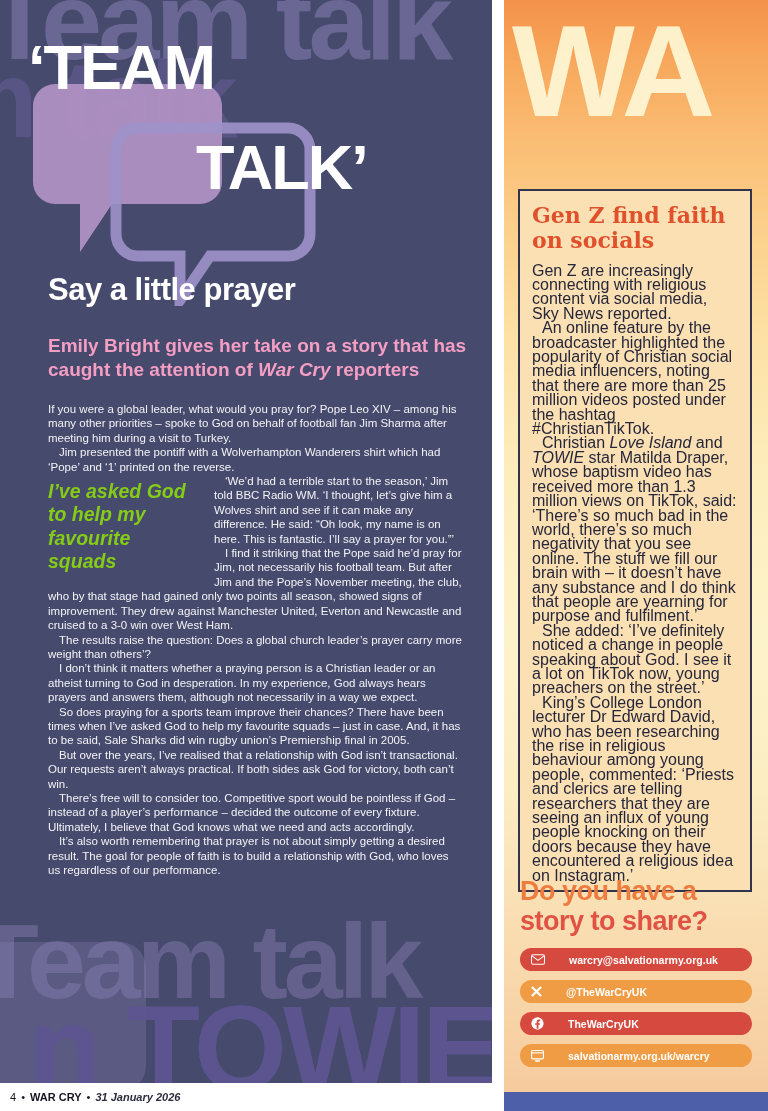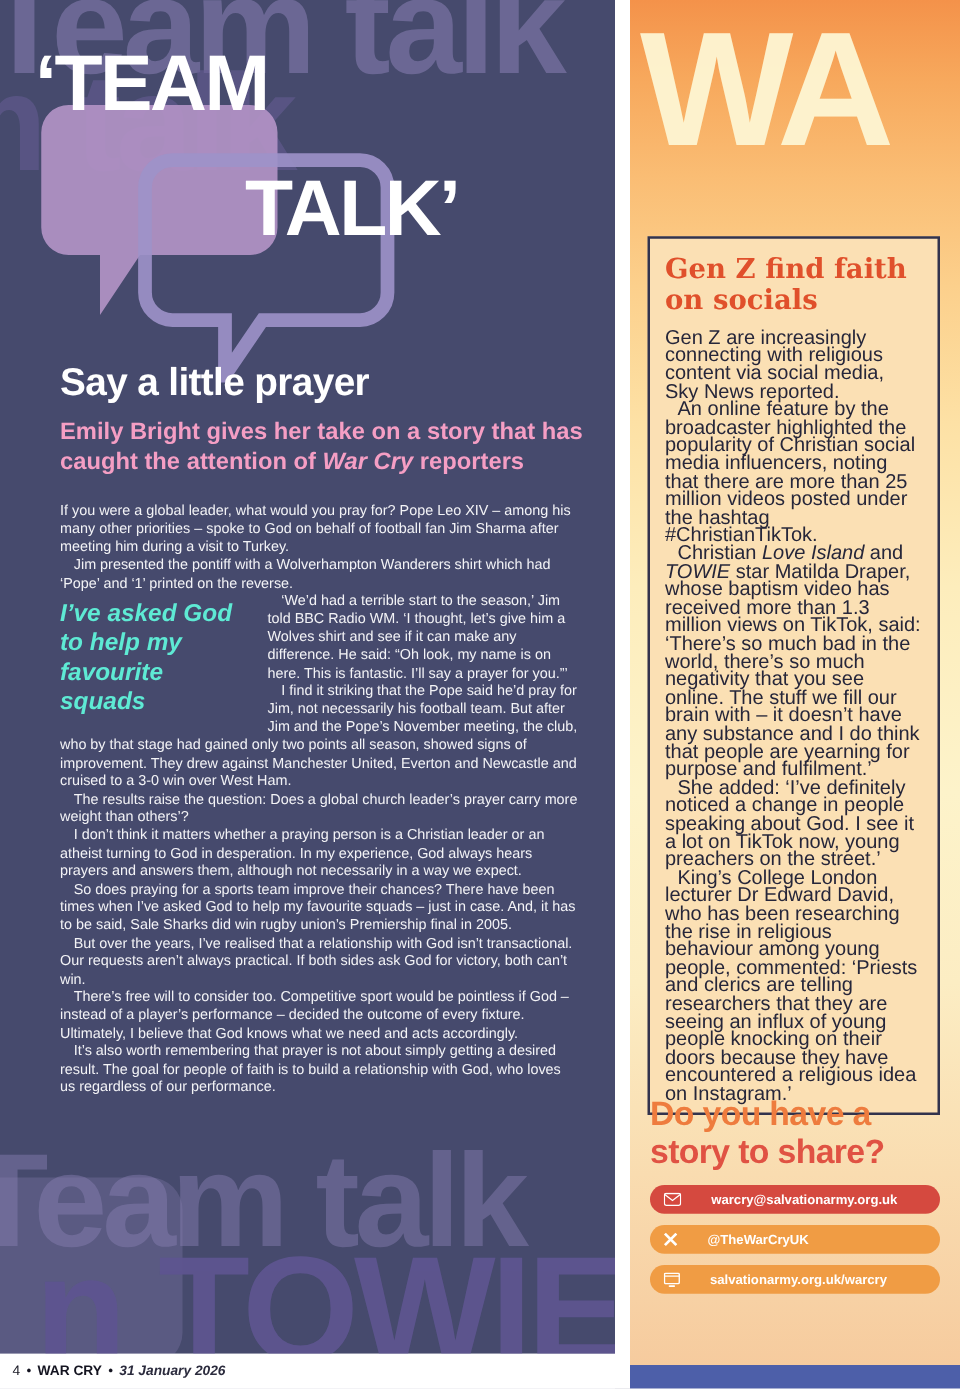--- a/index.html
+++ b/index.html
@@ -10,26 +10,26 @@
   .left-col { position:absolute; left:0; top:0; width:492px; height:1083px; background:#464a6d; overflow:hidden; }
   .wm { position:absolute; font-weight:bold; letter-spacing:-4px; white-space:nowrap; line-height:1; }
   .wm1 { top:-34px; left:-14px; font-size:110px; color:#8a80b4; opacity:.55; }
   .wm2 { top:44px;  left:-60px; font-size:110px; color:#655c93; opacity:.6; }
   .wm3 { top:908px; left:-26px; font-size:106px; color:#8a80b4; opacity:.45; }
   .wm4 { top:988px; left:28px;  font-size:120px; color:#5e5590; opacity:.95; }
   .blob { position:absolute; left:-44px; top:942px; width:190px; height:150px; background:#8a80b4; opacity:.30; border-radius:26px; }
   .bubbles { position:absolute; left:10px; top:66px; }
   .headline { position:absolute; left:28px; top:38px; color:#ffffff; font-weight:bold; font-size:63px; line-height:.95; letter-spacing:-2px; }
   .hl-line2 { margin-left:168px;margin-top:40px; }
-  .article-title { position:absolute; left:48px; top:272px; color:#ffffff; font-size:31px; font-weight:bold; letter-spacing:-.5px;margin-top:16px; }
+  .article-title { position:absolute; left:48px; top:272px; color:#ffffff; font-size:31px; font-weight:bold; letter-spacing:-.5px; }
   .standfirst { position:absolute; left:48px; top:334px; width:424px; color:#f59ec4; font-size:19px; font-weight:bold; line-height:1.28; }
   .it { font-style:italic; }
   .article-body { position:absolute; left:48px; top:402px; width:414px; color:#f3f3f6; font-size:11.5px; line-height:14.4px; }
   .body-para.indent { text-indent:11px; }
-  .pull-quote { float:left; width:150px; margin:6px 16px 4px 0; color:#5eead4; font-size:19.5px; line-height:1.2; font-weight:bold; font-style:italic; }
+  .pull-quote { float:left; width:150px; margin:6px 16px 4px 0; color:#84cc16; font-size:19.5px; line-height:1.2; font-weight:bold; font-style:italic; }
   .left-footer { position:absolute; left:0; top:1083px; width:492px; height:28px; background:#ffffff; display:flex; align-items:center; gap:5px; padding-left:10px; font-size:11px; color:#141420; }
   .pf-mag { font-weight:bold; }
   .pf-date { font-weight:bold; font-style:italic; color:#2b2b3d; }
 
   
   .right-col { position:absolute; left:504px; top:0; width:264px; height:1092px; overflow:hidden;
     background:linear-gradient(180deg,
       #f4924a 0%, #f7a95d 6%, #fabd74 13%, #fcd08c 21%,
       #fde1a5 31%, #fdedbc 43%, #fdf3ca 58%, #fcedc3 72%,
       #f9dcb0 86%, #f6cb9e 100%); }
@@ -126,20 +126,29 @@
           <span class="pill-label">warcry@salvationarmy.org.uk</span>
         </div>
         <div class="pill" style="background: rgb(240, 156, 68);">
           <span class="pill-icon">
             <svg viewBox="0 0 12 12" width="11" height="11">
               <path d="M1 1 L11 11 M11 1 L1 11" stroke="#fff" stroke-width="2.4"></path>
             </svg>
           </span>
           <span class="pill-label">@TheWarCryUK</span>
         </div>
+        <div class="pill" style="background: rgb(213, 73, 63);">
+          <span class="pill-icon">
+            <svg viewBox="0 0 14 14" width="13" height="13">
+              <circle cx="7" cy="7" r="6.6" fill="#fff"></circle>
+              <path d="M8 12.6 V8.4 h1.5 l0.25 -1.8 H8 V5.4 c0 -0.55 0.3 -0.95 1 -0.95 h0.85 V2.8 c-0.35 -0.05 -0.85 -0.1 -1.4 -0.1 c-1.45 0 -2.35 0.85 -2.35 2.4 v1.5 H4.6 v1.8 h1.5 v4.2 z" fill="#d5493f"></path>
+            </svg>
+          </span>
+          <span class="pill-label">TheWarCryUK</span>
+        </div>
         <div class="pill" style="background: rgb(240, 156, 68);">
           <span class="pill-icon">
             <svg viewBox="0 0 14 13" width="13" height="12">
               <rect x="0.6" y="0.6" width="12.8" height="9" rx="1" fill="none" stroke="#fff" stroke-width="1.2"></rect>
               <line x1="0.6" y1="3.1" x2="13.4" y2="3.1" stroke="#fff" stroke-width="1.2"></line>
               <rect x="4.2" y="11" width="5.6" height="1.6" rx="0.8" fill="#fff"></rect>
             </svg>
           </span>
           <span class="pill-label">salvationarmy.org.uk/warcry</span>
         </div>

